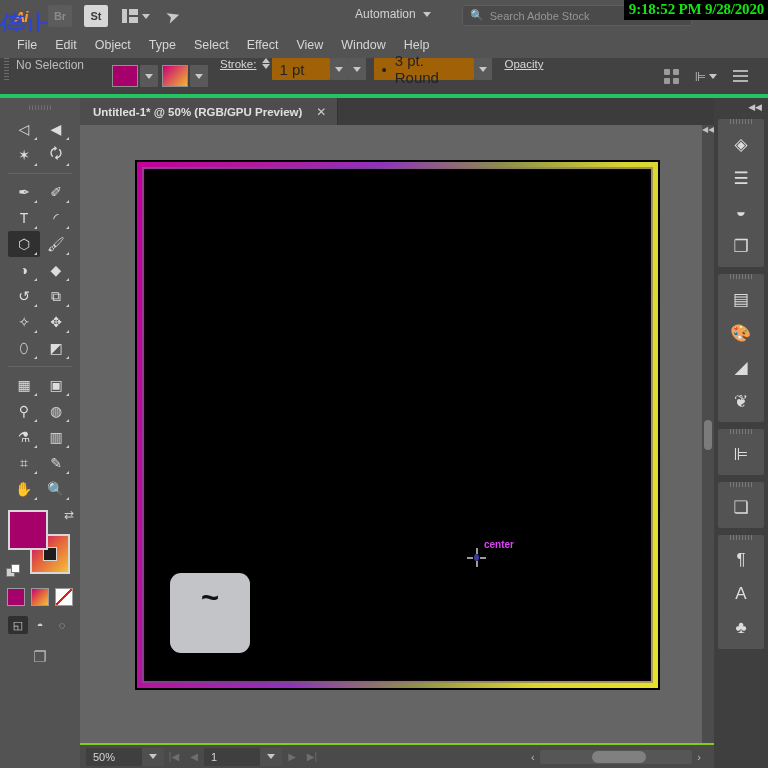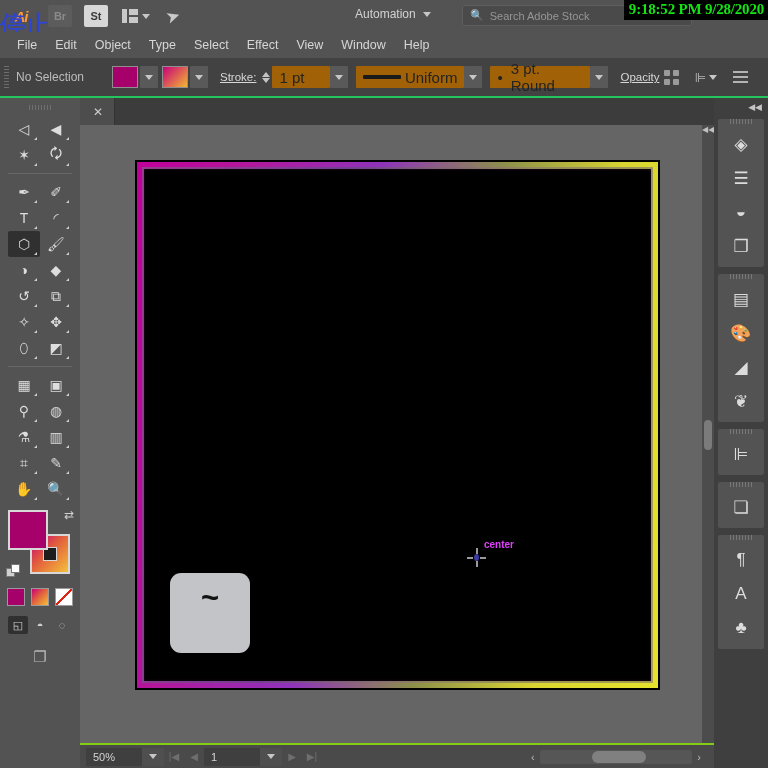--- a/index.html
+++ b/index.html
@@ -59,21 +59,21 @@
   
   .menubar {
     position: absolute; left: 0; top: 32px; width: 768px; height: 26px;
     background: #535353; display: flex; align-items: center; padding-left: 8px;
   }
   .menu-item { color: #d6d6d6; font-size: 12.5px; padding: 3px 9px; border-radius: 2px; }
 
   
   .controlbar {
     position: absolute; left: 0; top: 58px; width: 768px; height: 40px;
-    background: #424242; display: flex; align-items: center; border-bottom: 2px solid #22c55e;
+    background: #424242; display: flex; border-bottom: 4px solid #22c55e;
   }
   .grip { width: 5px; height: 22px; margin: 0 7px 0 4px;
     background: repeating-linear-gradient(to bottom, #6d6d6d 0 1px, transparent 1px 3px); }
   .nosel { color: #bdbdbd; font-size: 12px; width: 96px; }
   .swatch-wrap { display: flex; align-items: center; gap: 2px; margin-right: 4px; }
   .swatch { width: 26px; height: 22px; border: 1px solid #8f8f8f; }
   .sw-drop { width: 18px; height: 22px; background: #595959; display: flex; align-items: center; justify-content: center; border-radius: 1px; }
   .strokelbl { color: #d7d7d7; font-size: 11.5px; text-decoration: underline; margin: 0 6px 0 8px; }
   .spinner { display: flex; flex-direction: column; gap: 1px; margin-right: 2px; }
   .spin-up, .spin-dn { width: 0; height: 0; border-left: 4px solid transparent; border-right: 4px solid transparent; }
@@ -288,24 +288,20 @@
     <div class="strokelbl">Stroke:</div>
     <div class="spinner">
       <span class="spin-up"></span>
       <span class="spin-dn"></span>
     </div>
     <div class="ctl-field" style="width:58px">1 pt</div>
     <div class="sw-drop">
       <span class="caret"></span>
     </div>
 
-    <div class="ctl-field uniform-field" style="margin-left:8px">
-      <span class="uni-line"></span>
-      <span>Uniform</span>
-    </div>
     <div class="sw-drop">
       <span class="caret"></span>
     </div>
 
     <div class="ctl-field round-field" style="margin-left:8px">
       <span>•</span>
       <span>3 pt. Round</span>
     </div>
     <div class="sw-drop">
       <span class="caret"></span>
@@ -324,20 +320,21 @@
       <span class="list-ic">
           <i></i>
           <i></i>
           <i></i>
         </span>
     </div>
   </div>
 
   <div class="tabstrip">
     <div class="doctab">
+      <span>Untitled-1* @ 50% (RGB/GPU Preview)</span>
       <span class="x">✕</span>
     </div>
   </div>
 
   <div class="toolbar">
     <div class="tb-grip"></div>
     <div class="tool-grid" id="tools-a">
         <div class="tool">
           <span>◁</span>
           <span class="corner"></span>

